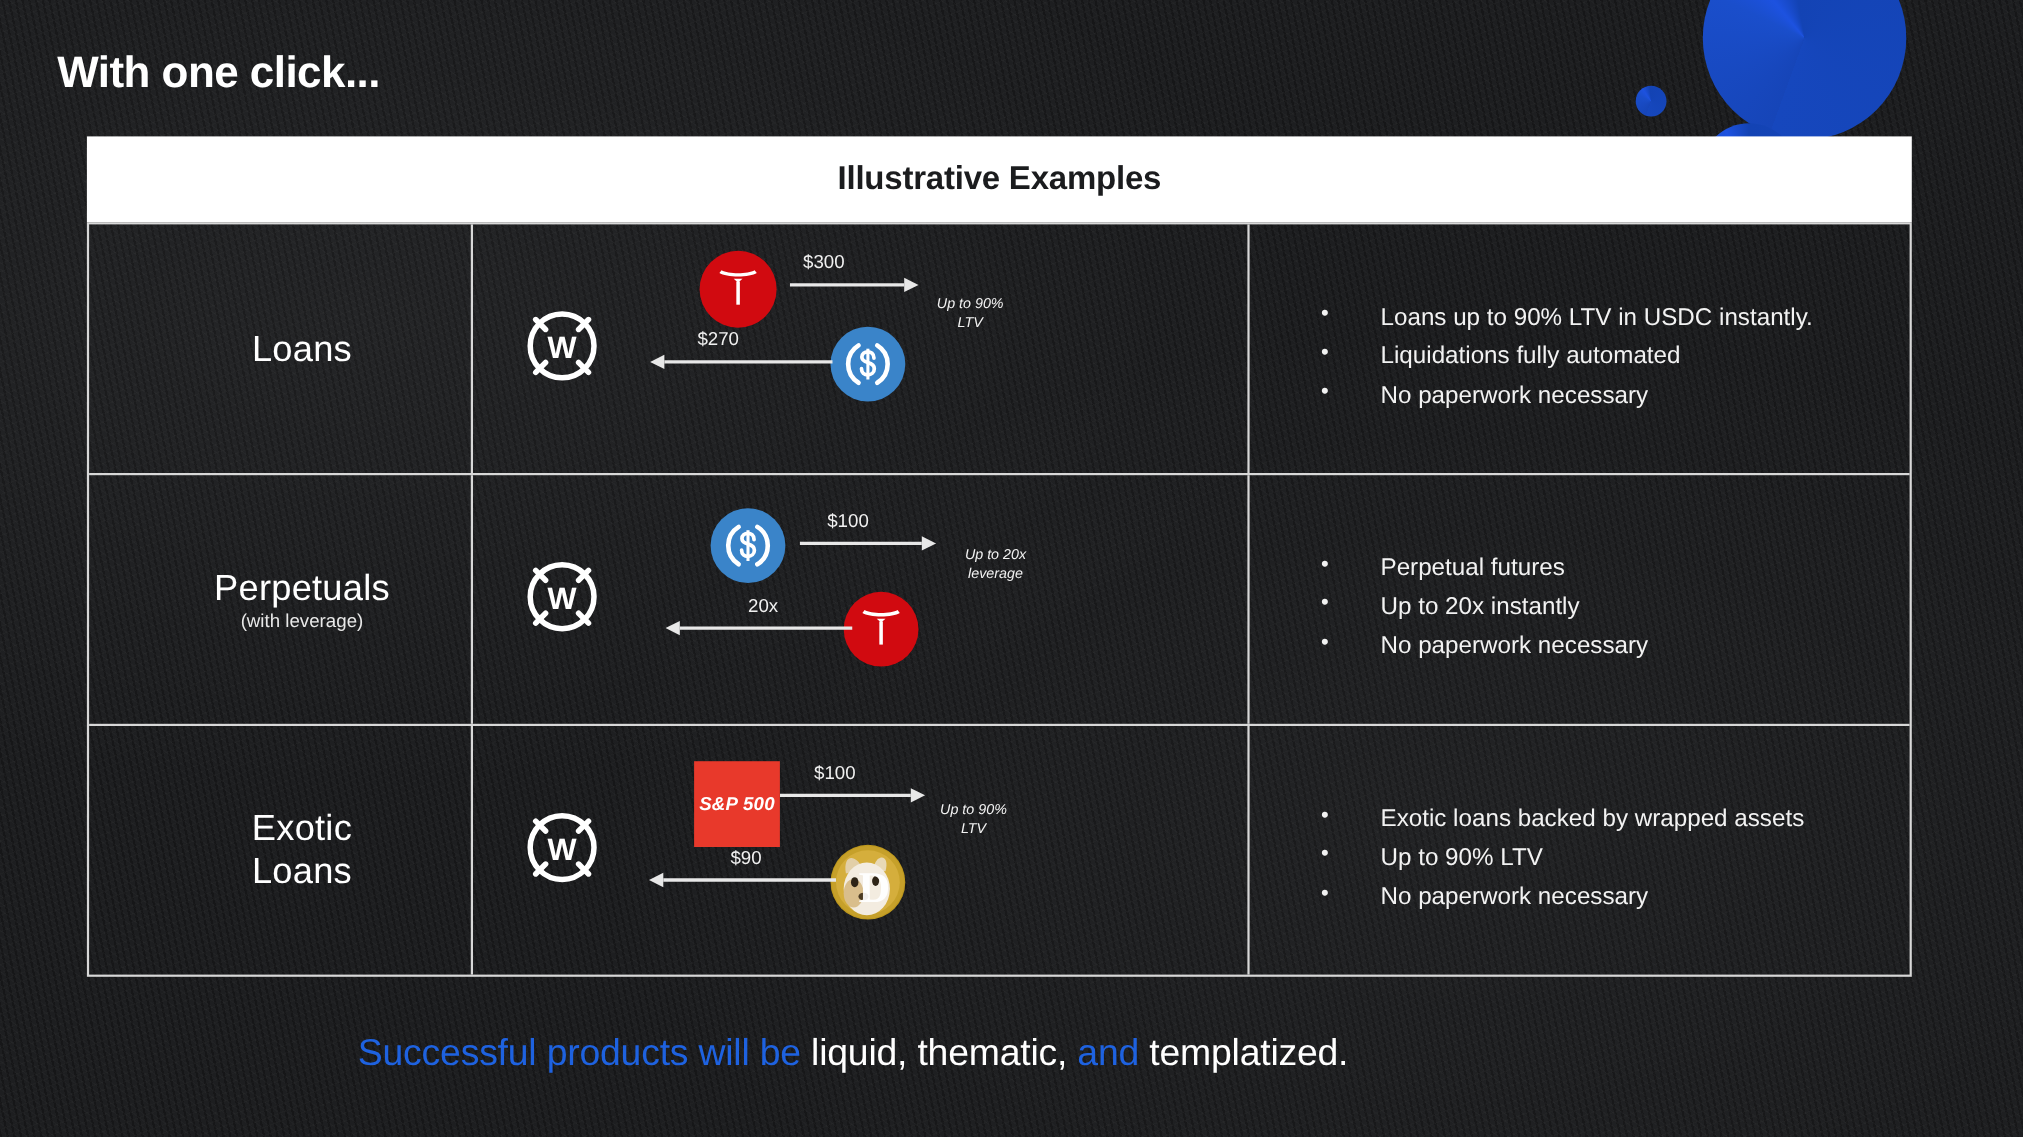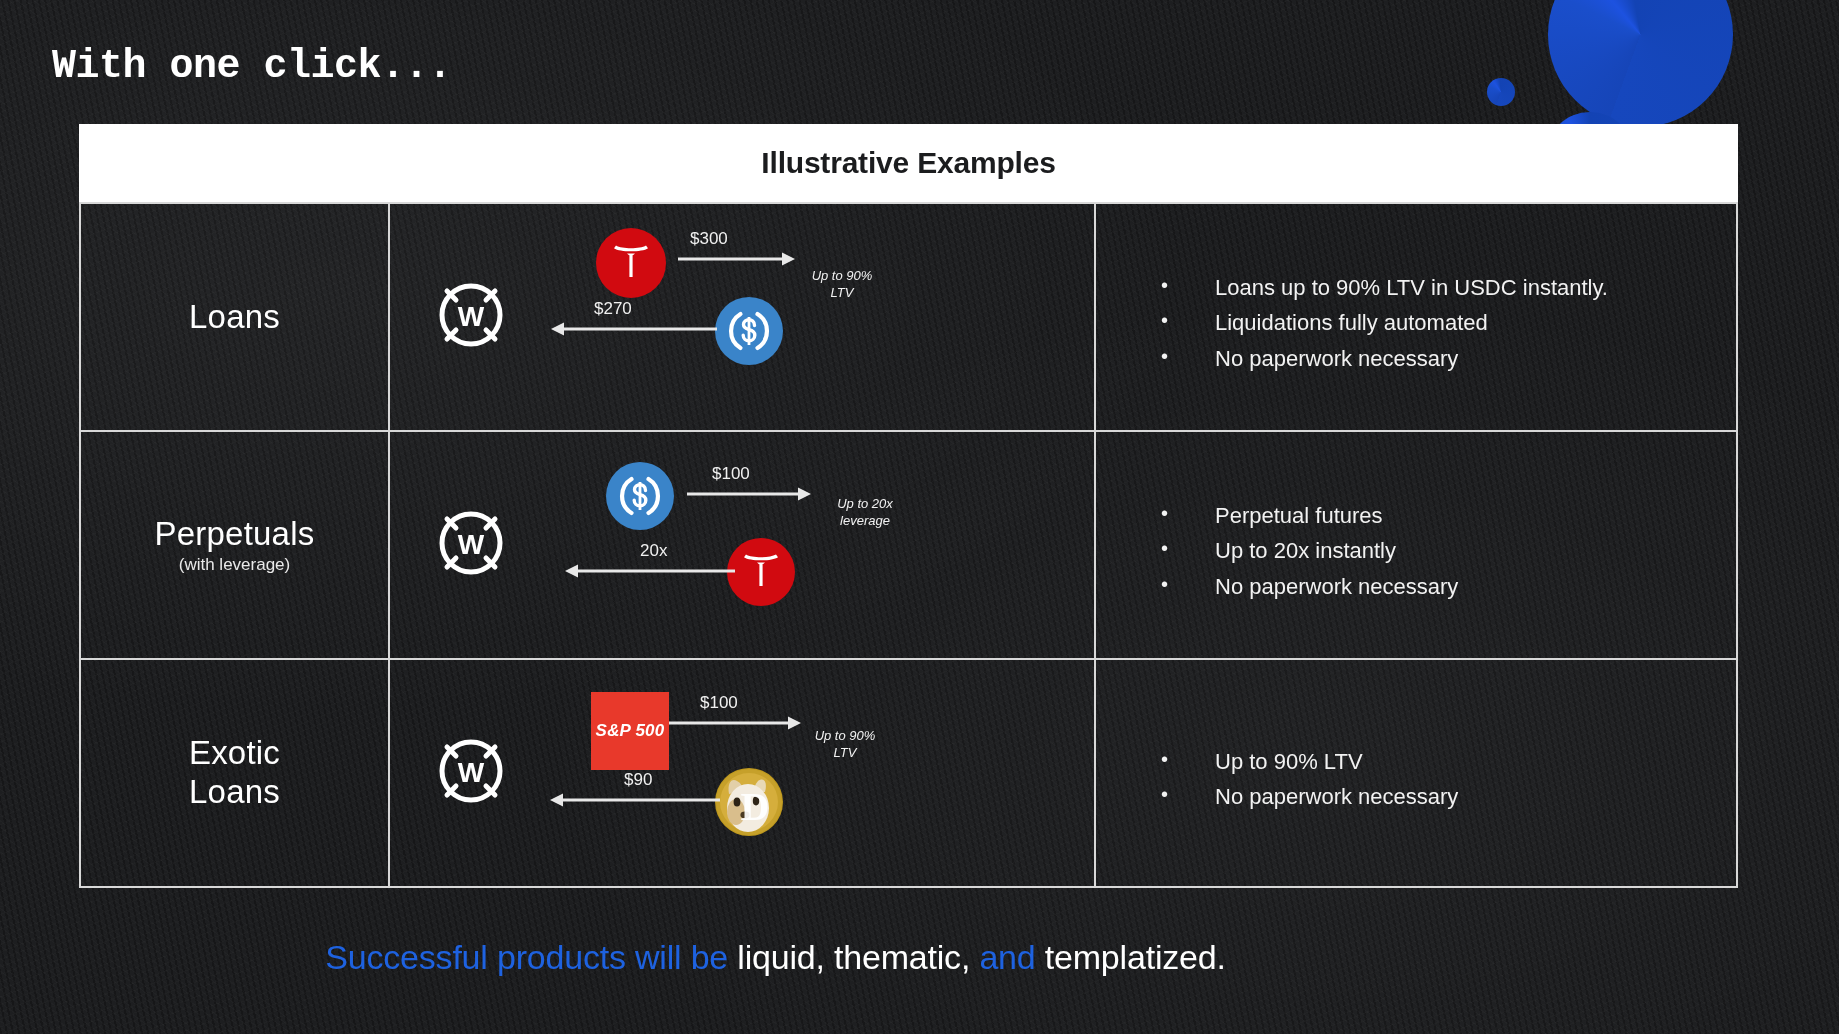--- a/index.html
+++ b/index.html
@@ -35,21 +35,20 @@
   .deco.under {
     left: 1546px; top: 112px; width: 88px; height: 88px;
     background: conic-gradient(from 200deg, #1444b6 0deg, #1a4ecb 100deg, #1d52e0 130deg, #1343b4 160deg, #1647bd 360deg);
   }
 
   
   #title {
     position: absolute; left: 52px; top: 44px;
     font-size: 40px; font-weight: bold; color: #ffffff;
     letter-spacing: -0.5px;
-    font-family: Liberation Mono, monospace;
   }
 
   
   #table {
     position: absolute; left: 79px; top: 124px;
     width: 1659px; height: 764px;
   }
   #header-band {
     position: relative;
     height: 78px; background: #ffffff;
@@ -72,20 +71,21 @@
     border-bottom: 2px solid #d8d8d8;
   }
   .row:last-child { border-bottom: none; }
 
   .cell-label {
     width: 309px; flex: none;
     border-right: 2px solid #d8d8d8;
     display: flex; flex-direction: column;
     align-items: center; justify-content: center;
     text-align: center;
+    margin-left: 40px;
   }
   .cell-label .lbl {
     font-size: 33px; color: #ffffff; line-height: 1.18; font-weight: 400;
     letter-spacing: 0.2px;
   }
   .cell-label .sub {
     font-size: 17px; color: #e9e9e9; margin-top: 2px;
   }
 
   .cell-diagram {
@@ -361,20 +361,21 @@
 
           <div class="flowlabel" style="left:234px; top:110px;">$90</div>
           <svg class="arrow" style="left:160px; top:132px;" width="170" height="16" viewBox="0 0 170 16">
             <line x1="13" y1="8" x2="170" y2="8" stroke="#e8e8e8" stroke-width="3"></line>
             <path d="M13 1.5 L0 8 L13 14.5 Z" fill="#e8e8e8"></path>
           </svg>
         </div>
 
         <div class="cell-bullets">
           <ul>
+            <li>Exotic loans backed by wrapped assets</li>
             <li>Up to 90% LTV</li>
             <li>No paperwork necessary</li>
           </ul>
         </div>
       </div>
 
     </div>
   </div>
 
   <div id="footer">

